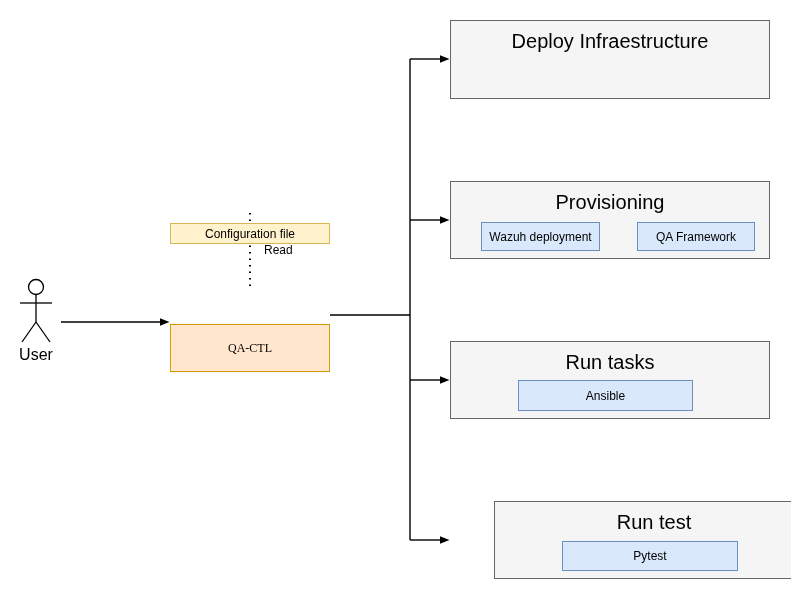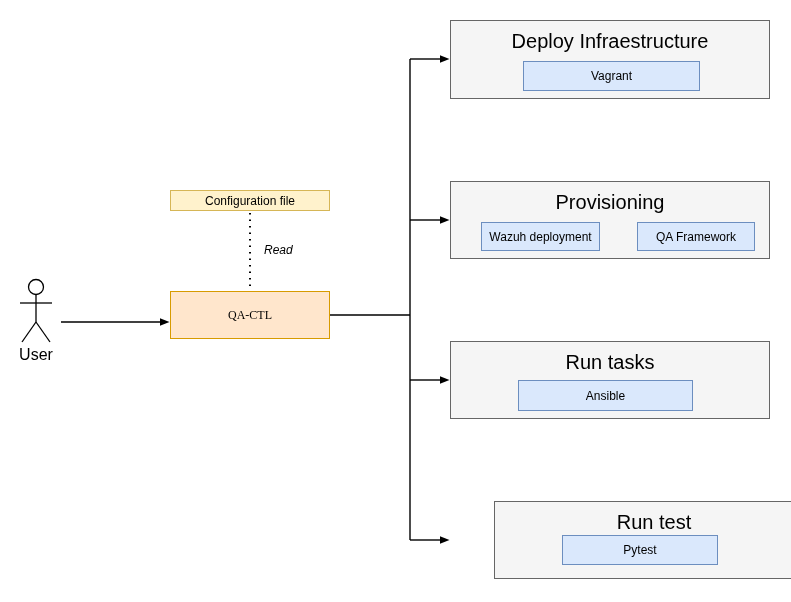--- a/index.html
+++ b/index.html
@@ -44,20 +44,21 @@
     fill: none;
   }
   .node {
     position: absolute;
     box-sizing: border-box;
     display: flex;
     align-items: center;
     justify-content: center;
     font-size: 12px;
     text-align: center;
+    margin-top: 33px;
   }
   .node-config {
     background: var(--config-fill, #fff2cc);
     border: 1px solid var(--config-border, #d6b656);
   }
   .node-qactl {
     background: var(--qactl-fill, #ffe6cc);
     border: 1px solid var(--qactl-border, #d79b00);
     font-family: Liberation Serif, serif;
   }
@@ -133,31 +134,28 @@
     <line class="connector" x1="410" y1="540" x2="440" y2="540"></line>
     <polygon class="arrowhead" points="449.5,540 440,536.2 440,543.8"></polygon>
   </svg>
 
   <div class="actor-label" style="left:10px; top:346px; width:52px;">User</div>
 
   <div class="node node-config" style="left:170px; top:190px; width:160px; height:21px;">
     <span>Configuration file</span>
   </div>
 
-  <div class="edge-label" style="left:264px; top:244px;font-style:italic;">Read</div>
+  <div class="edge-label" style="left:264px; top:244px;">Read</div>
 
   <div class="node node-qactl" style="left:170px; top:291px; width:160px; height:48px;">
     <span>QA-CTL</span>
   </div>
 
   <div class="stage" style="left:450px; top:20px; height:79px;">
     <div class="stage-title">Deploy Infraestructure</div>
-    <div class="item" style="left:72px; top:40px; width:177px; height:30px;">
-      <span>Vagrant</span>
-    </div>
   </div>
 
   <div class="stage" style="left:450px; top:341px; height:78px;">
     <div class="stage-title">Run tasks</div>
     <div class="item" style="left:67px; top:38px; width:175px; height:31px;">
       <span>Ansible</span>
     </div>
   </div>
 
   <div class="stage" style="left:450px; top:181px; height:78px;">
@@ -165,18 +163,18 @@
     <div class="item" style="left:30px; top:40px; width:119px; height:29px;">
       <span>Wazuh deployment</span>
     </div>
     <div class="item" style="left:186px; top:40px; width:118px; height:29px;">
       <span>QA Framework</span>
     </div>
   </div>
 
   <div class="stage" style="left:450px; top:501px; height:78px;margin-left:44px;">
     <div class="stage-title">Run test</div>
-    <div class="item" style="left:67px; top:33px; width:156px; height:30px;">
+    <div class="item" style="left:67px; top:39px; width:176px; height:30px;">
       <span>Pytest</span>
     </div>
   </div>
 
 </div>
 
 </body></html>

